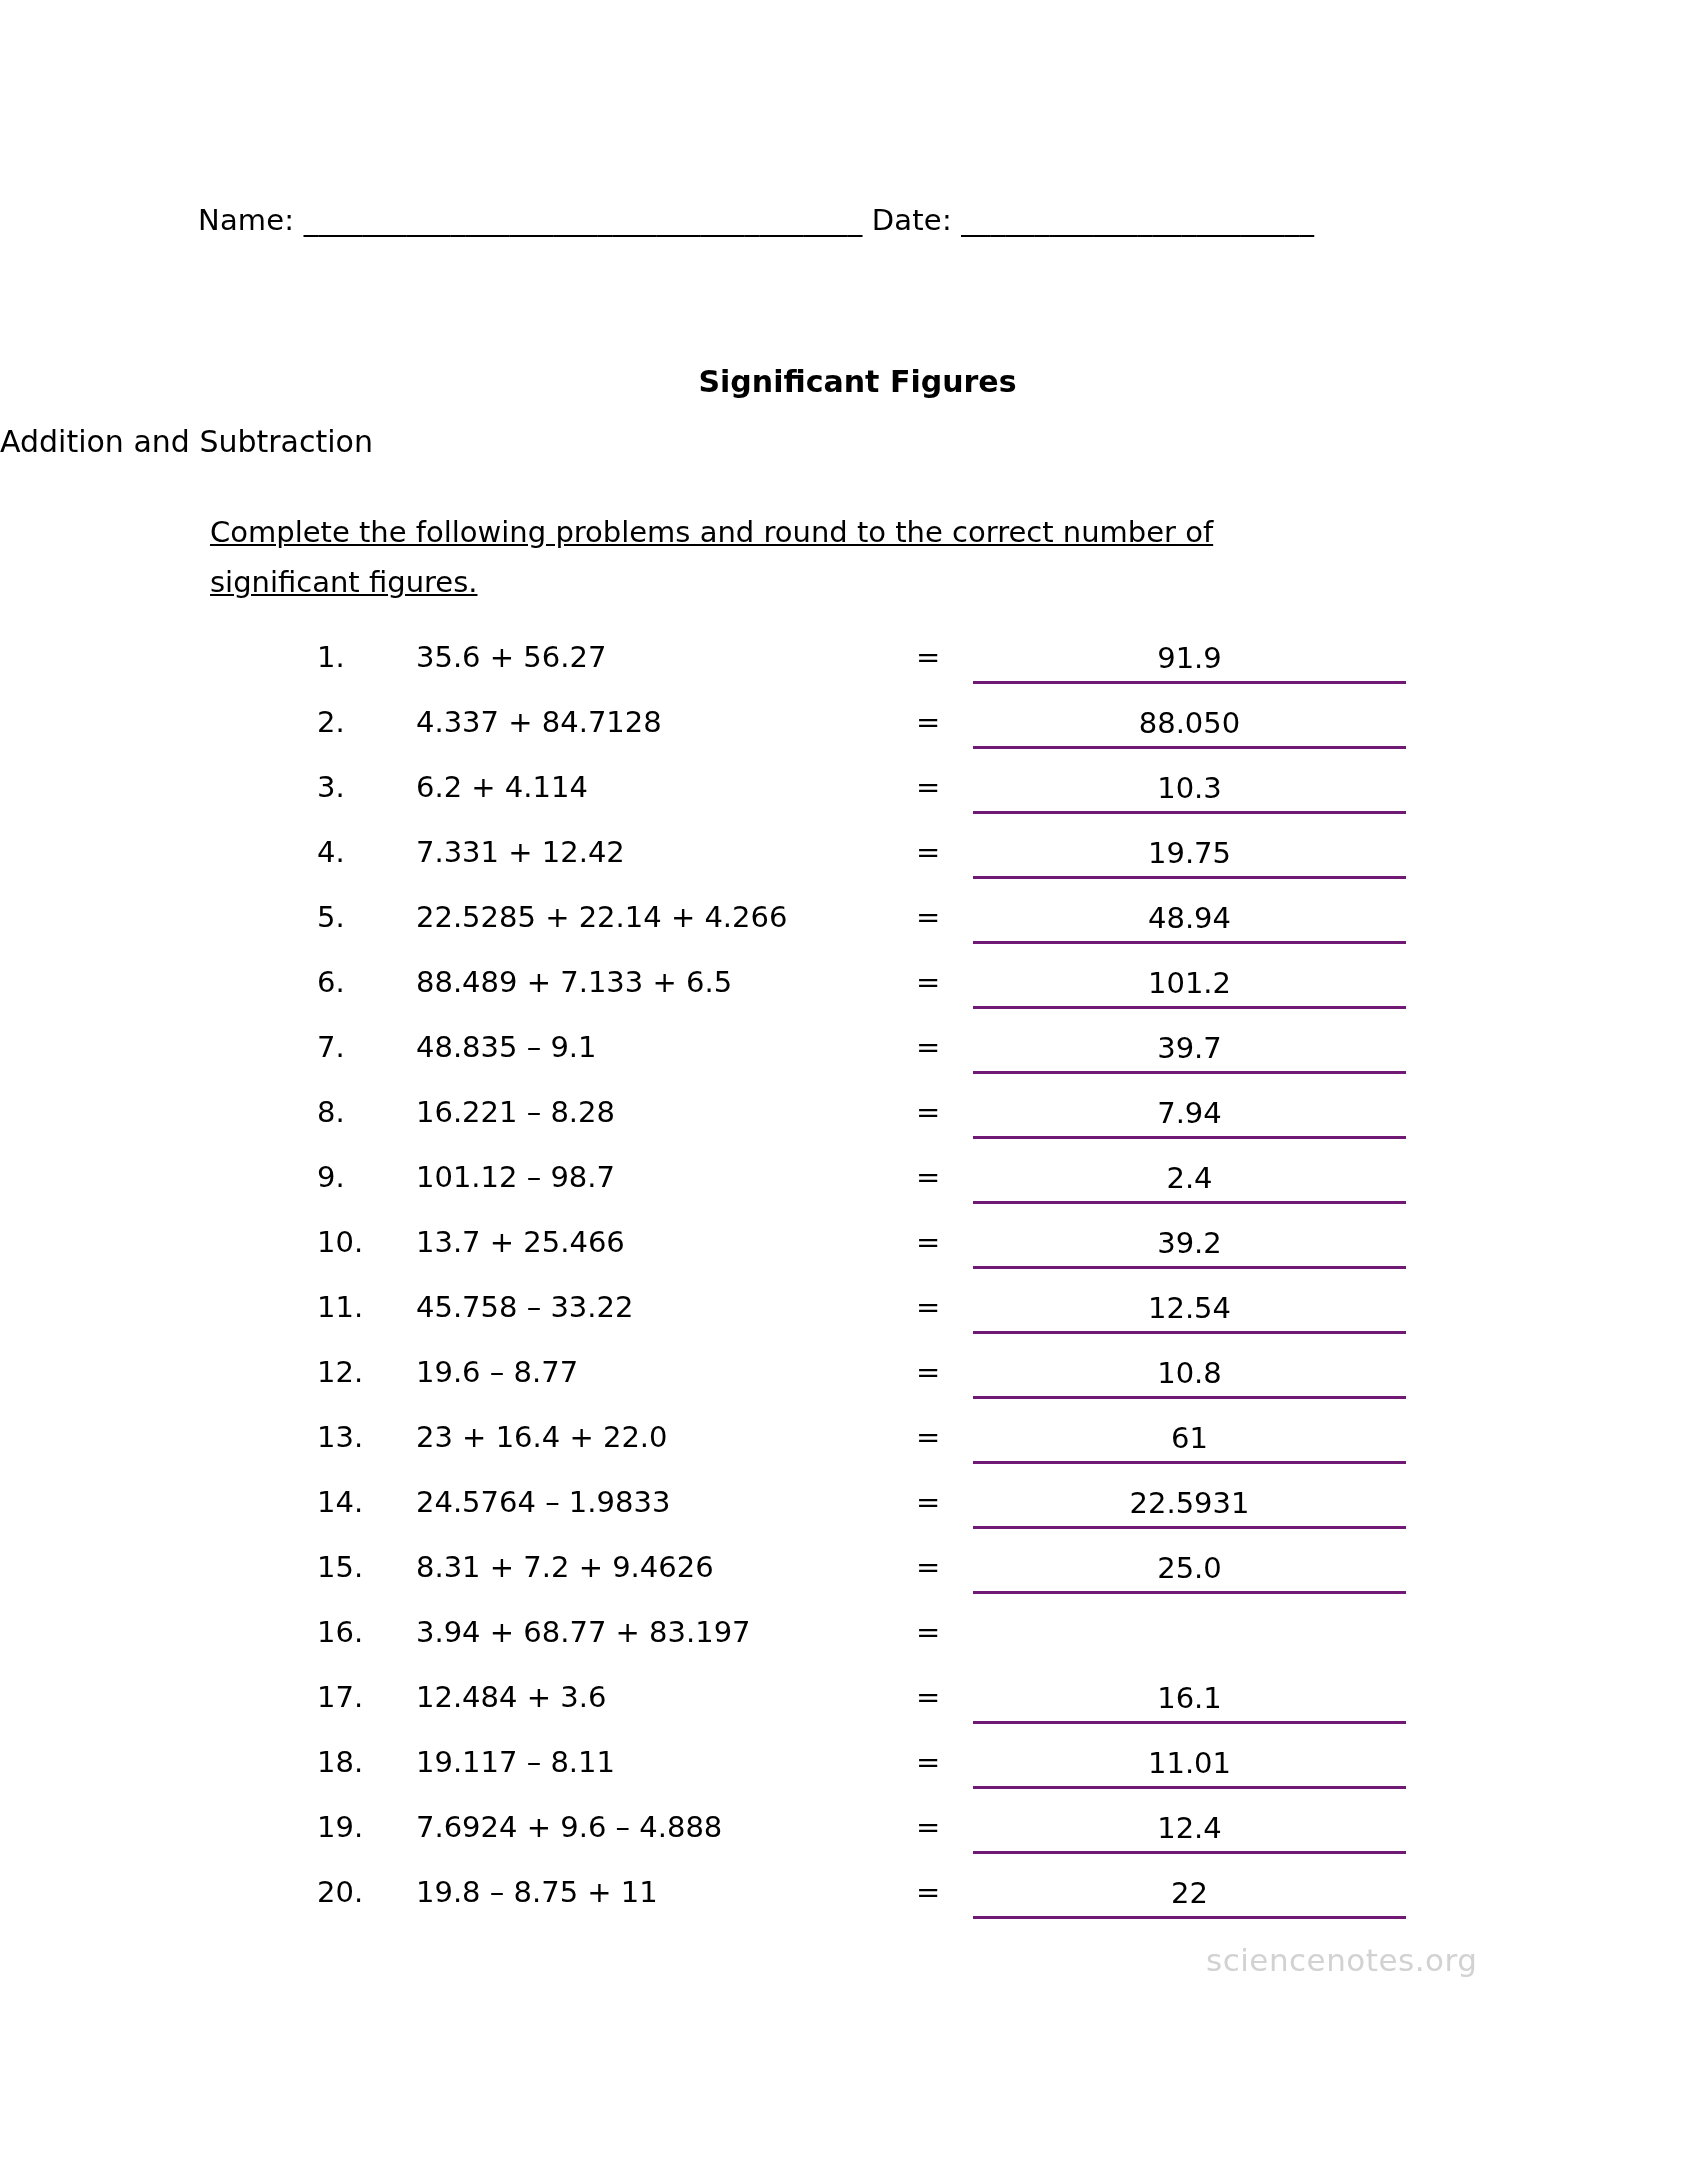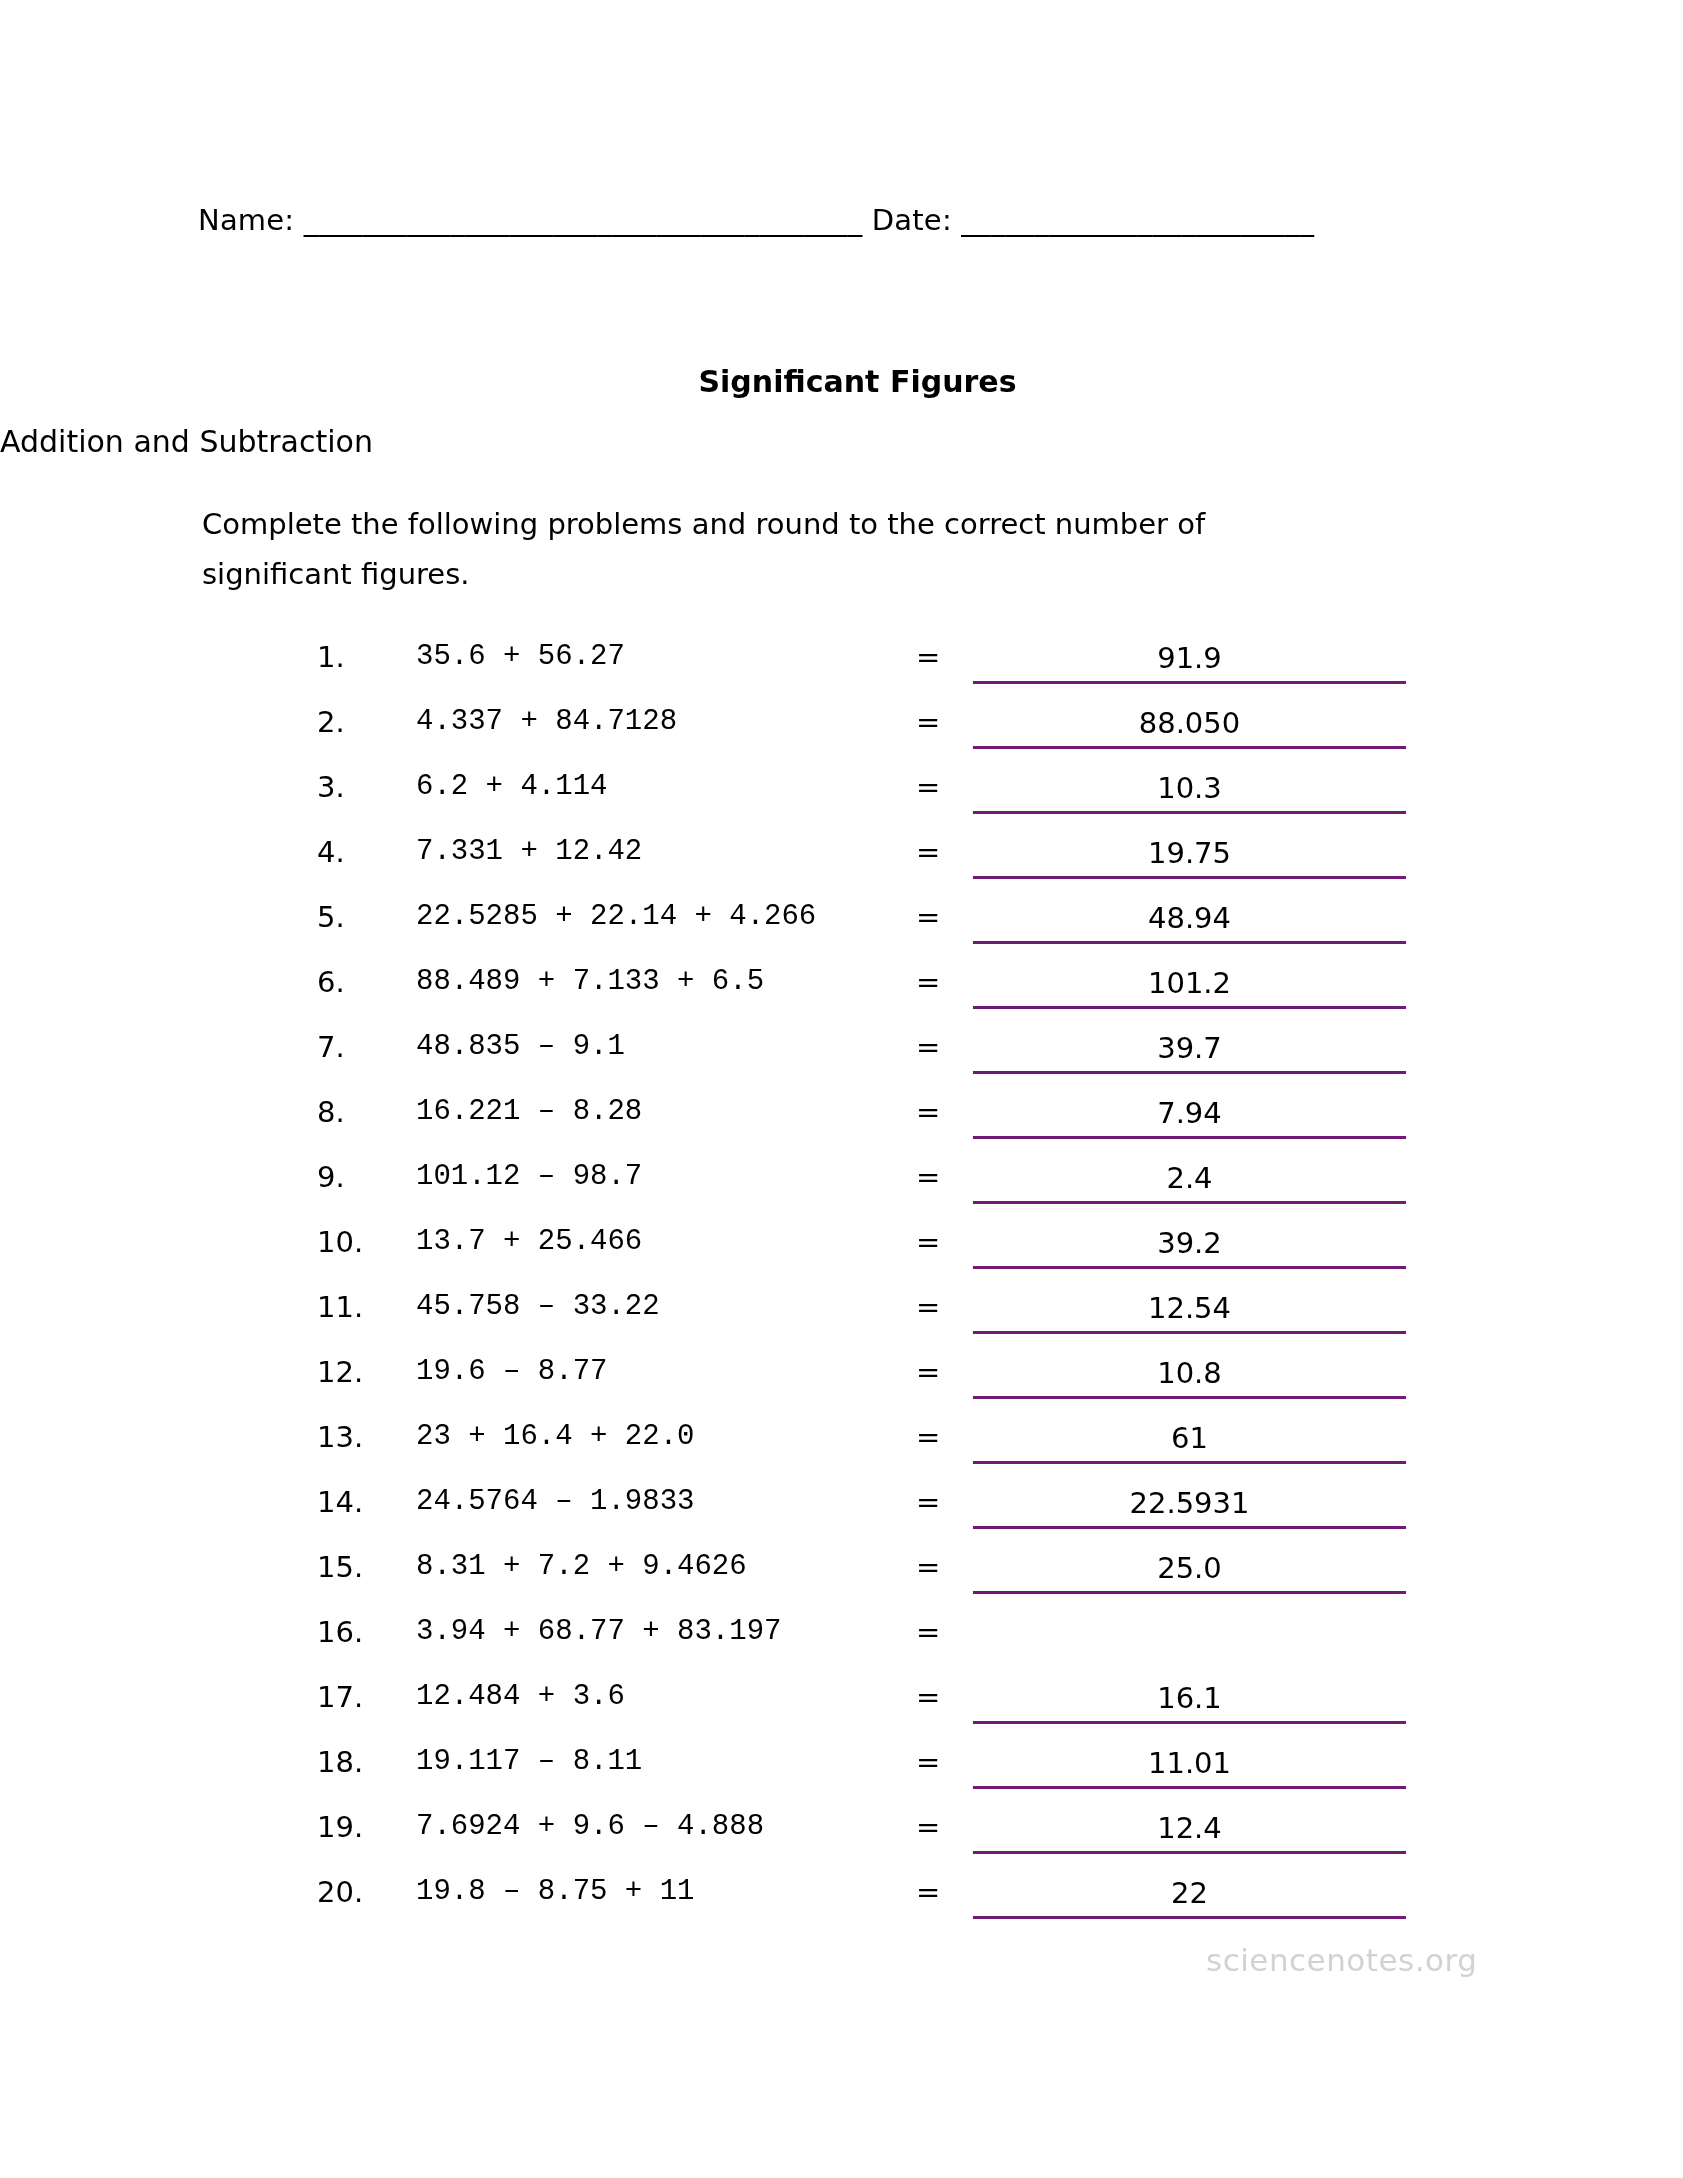--- a/index.html
+++ b/index.html
@@ -44,21 +44,22 @@
     font-weight: normal;
     margin: 0;
   }
   .instructions {
     position: absolute;
     left: 198px;
     top: 495px;
     width: 1238px;
     font-size: 29px;
     line-height: 50px;
-    margin: 4px;
+    margin: 12px;
+    text-decoration: underline;
   }
   .problems {
     position: absolute;
     left: 317px;
     top: 640px;
     width: 1089px;
   }
   .row {
     display: flex;
     align-items: flex-start;
@@ -66,21 +67,20 @@
     font-size: 29px;
   }
   .num {
     width: 99px;
     flex: 0 0 99px;
   }
   .expr {
     width: 500px;
     flex: 0 0 500px;
     white-space: nowrap;
-    font-family: Liberation Mono, monospace;
   }
   .eq {
     width: 57px;
     flex: 0 0 57px;
   }
   .answer {
     width: 433px;
     flex: 0 0 433px;
     text-align: center;
     height: 41px;

